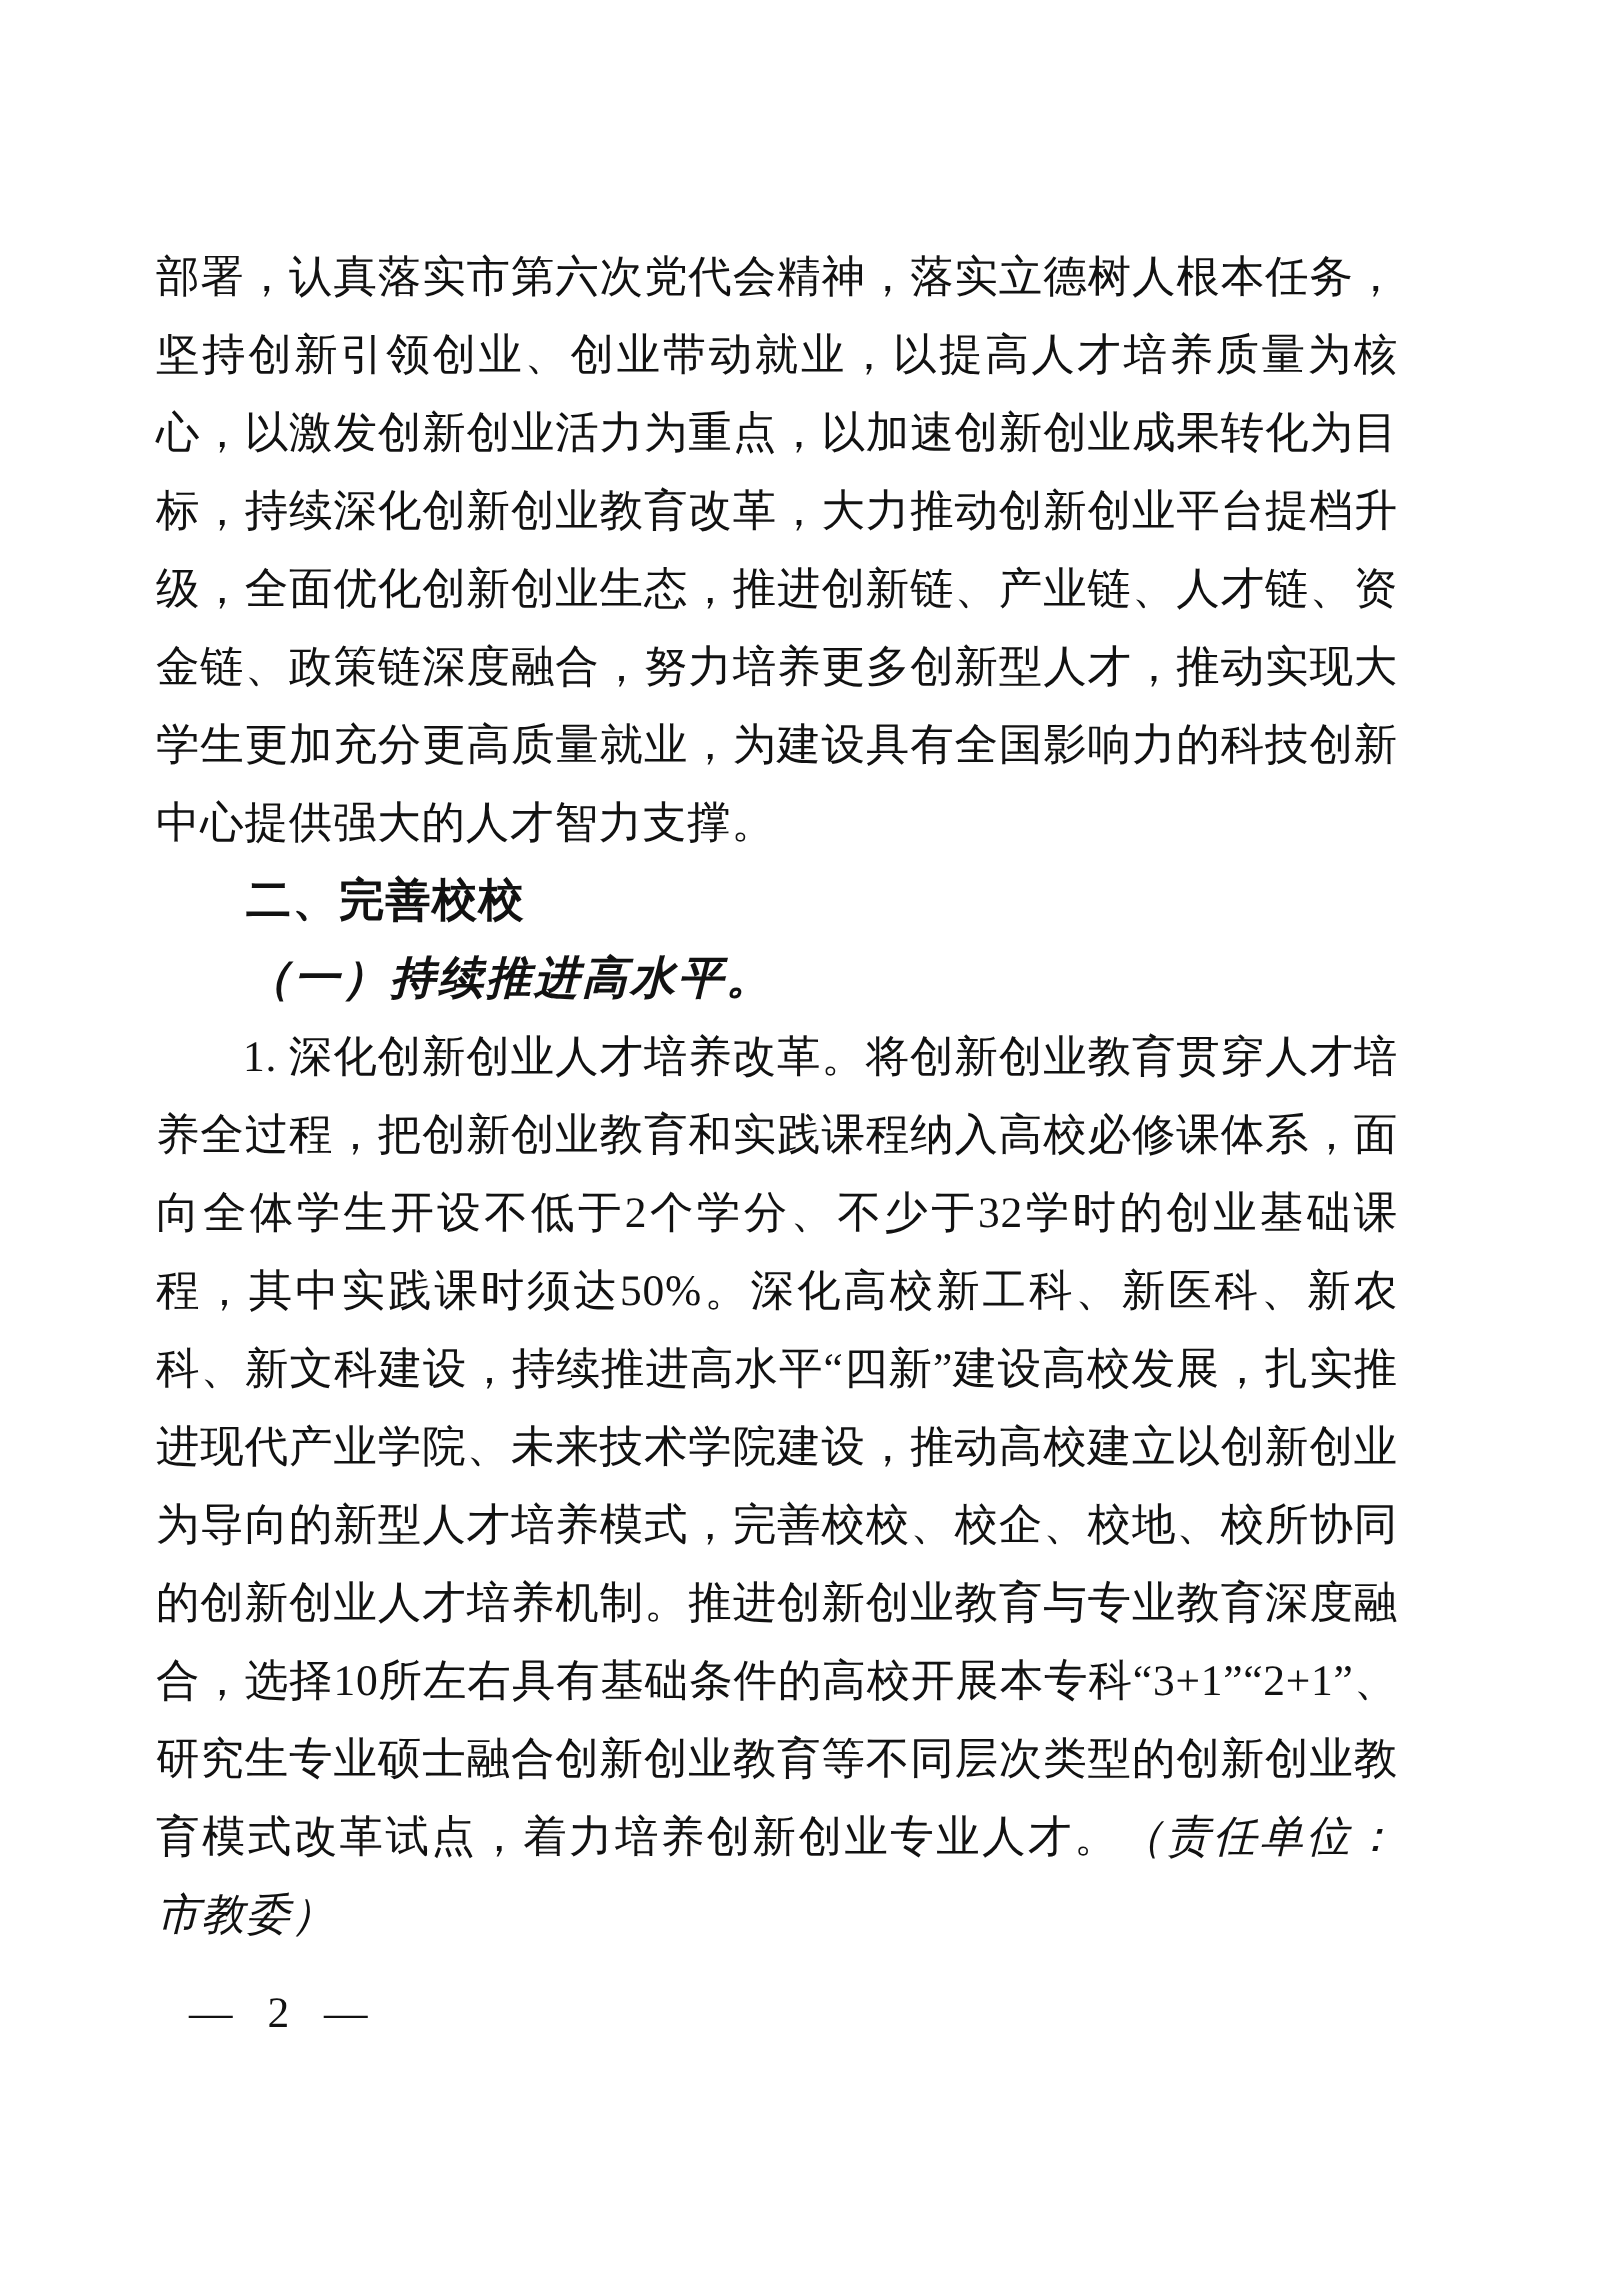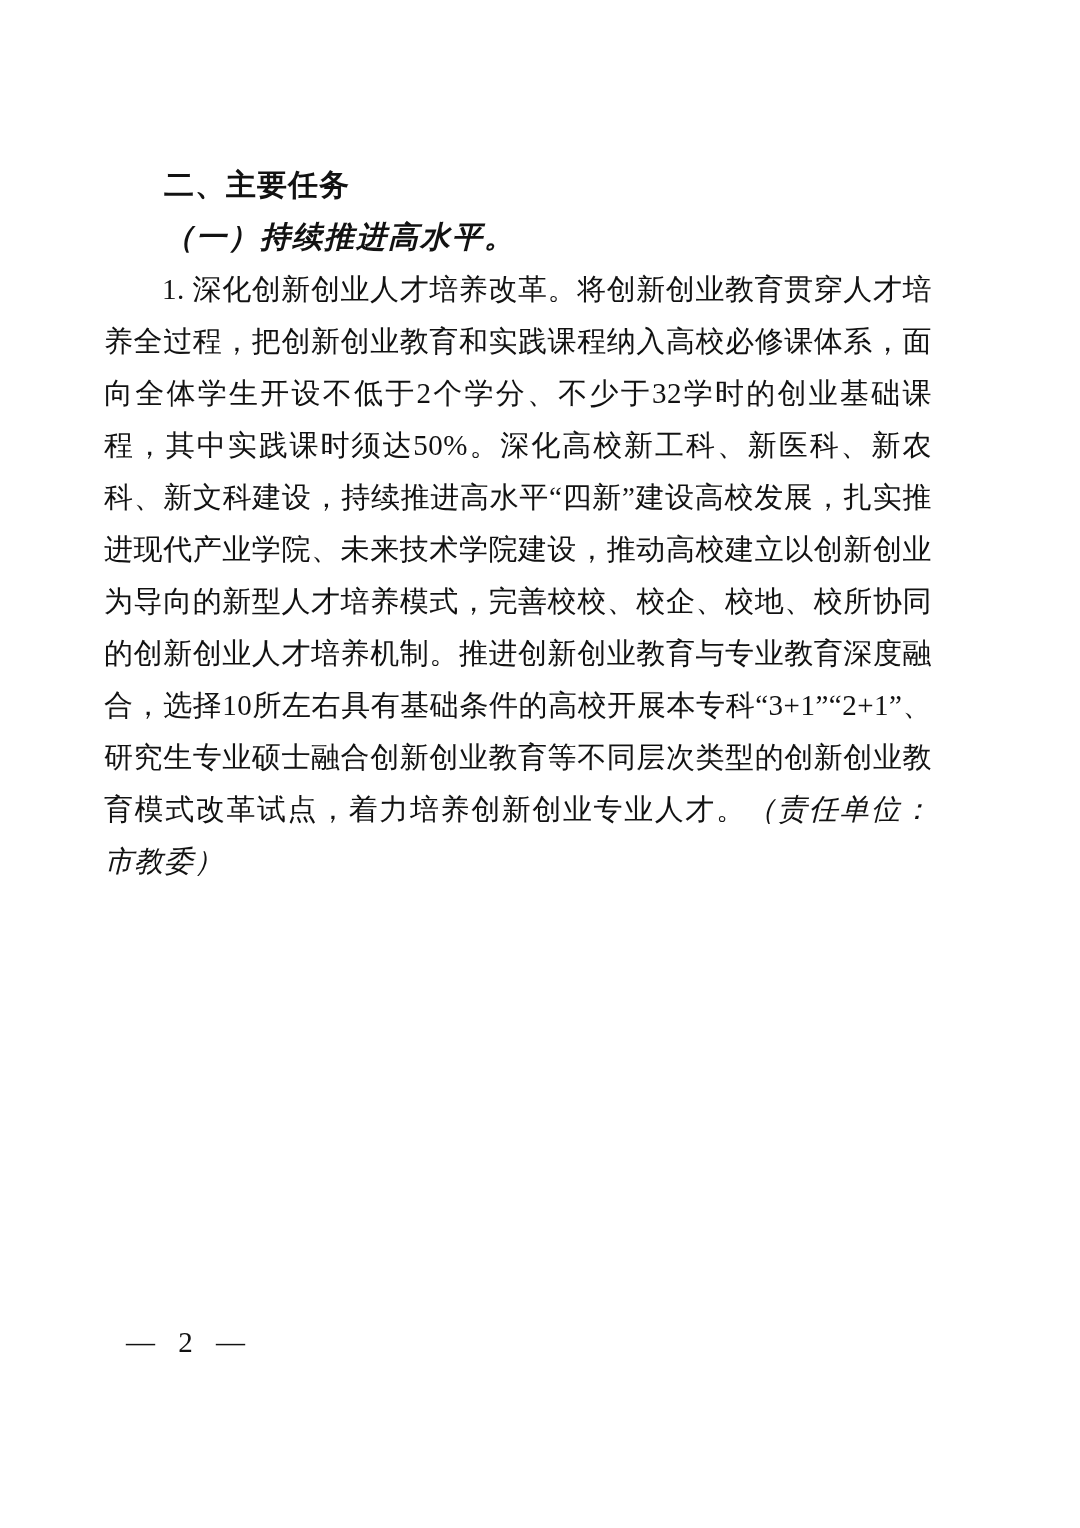--- a/index.html
+++ b/index.html
@@ -65,22 +65,23 @@
     color: #121212;
   }
 </style>
 </head>
 <body>
 
 <div class="page">
 
   <main class="content">
 
+    <p class="para">部署，认真落实市第六次党代会精神，落实立德树人根本任务，坚持创新引领创业、创业带动就业，以提高人才培养质量为核心，以激发创新创业活力为重点，以加速创新创业成果转化为目标，持续深化创新创业教育改革，大力推动创新创业平台提档升级，全面优化创新创业生态，推进创新链、产业链、人才链、资金链、政策链深度融合，努力培养更多创新型人才，推动实现大学生更加充分更高质量就业，为建设具有全国影响力的科技创新中心提供强大的人才智力支撑。</p>
 
-    <h2 class="heading-hei">二、主要任务</h2>
+    <h2 class="heading-hei">二、完善校校</h2>
 
     <h3 class="heading-kai">（一）持续推进高水平。</h3>
 
     <p class="para para-indent"><span>1. 深化创新创业人才培养改革。将创新创业教育贯穿人才培养全过程，把创新创业教育和实践课程纳入高校必修课体系，面向全体学生开设不低于2个学分、不少于32学时的创业基础课程，其中实践课时须达50%。深化高校新工科、新医科、新农科、新文科建设，持续推进高水平“四新”建设高校发展，扎实推进现代产业学院、未来技术学院建设，推动高校建立以创新创业为导向的新型人才培养模式，完善校校、校企、校地、校所协同的创新创业人才培养机制。推进创新创业教育与专业教育深度融合，选择10所左右具有基础条件的高校开展本专科“3+1”“2+1”、研究生专业硕士融合创新创业教育等不同层次类型的创新创业教育模式改革试点，着力培养创新创业专业人才。</span><span class="kai">（责任单位：市教委）</span></p>
 
 
   </main>
 
   <footer class="page-number">— 2 —</footer>
 

